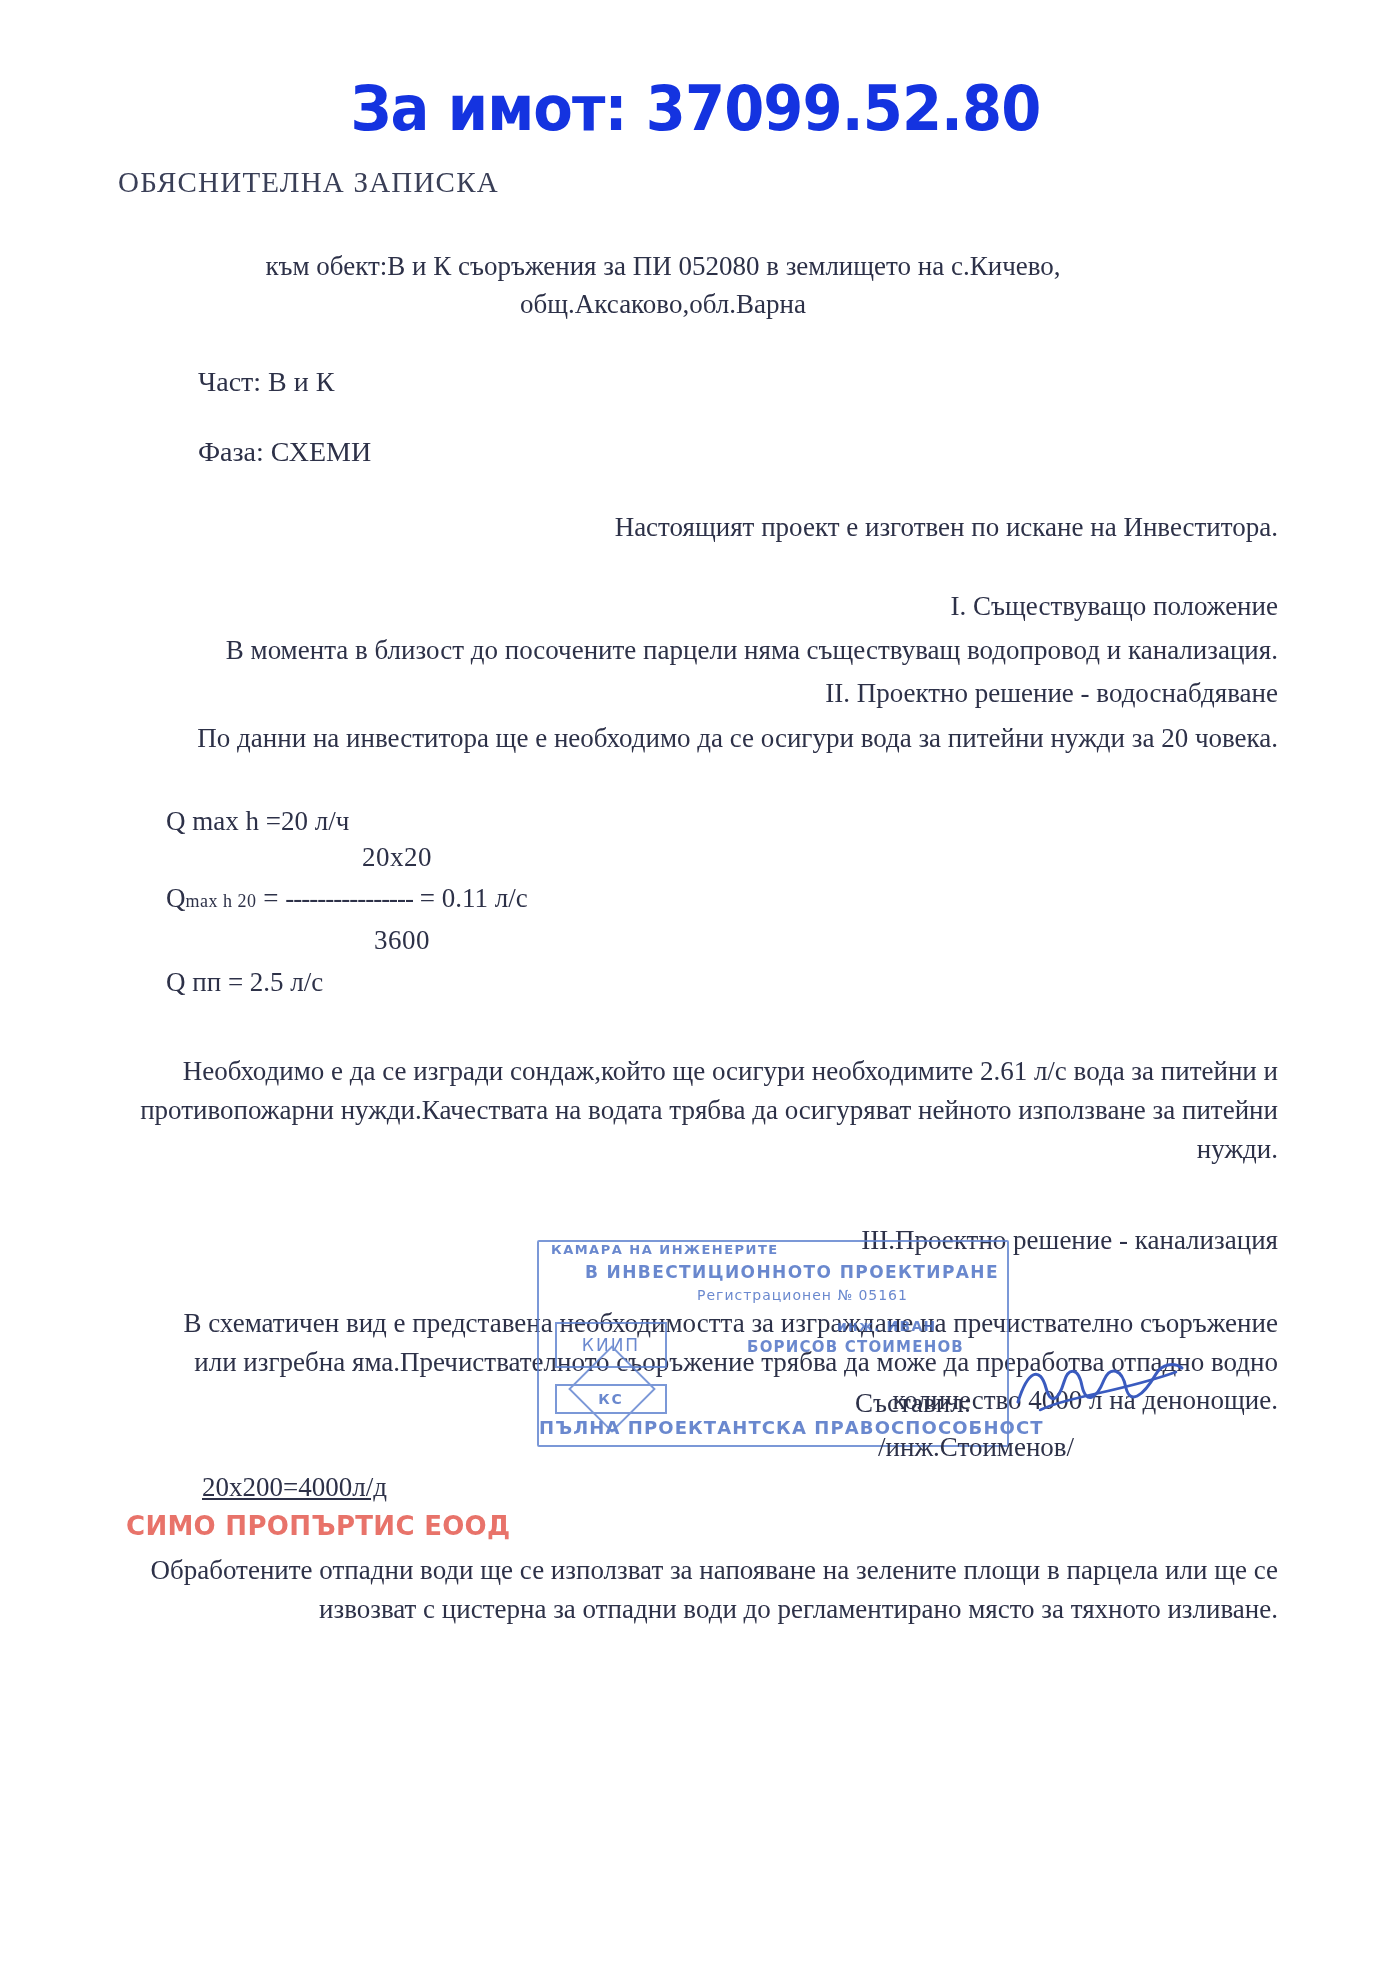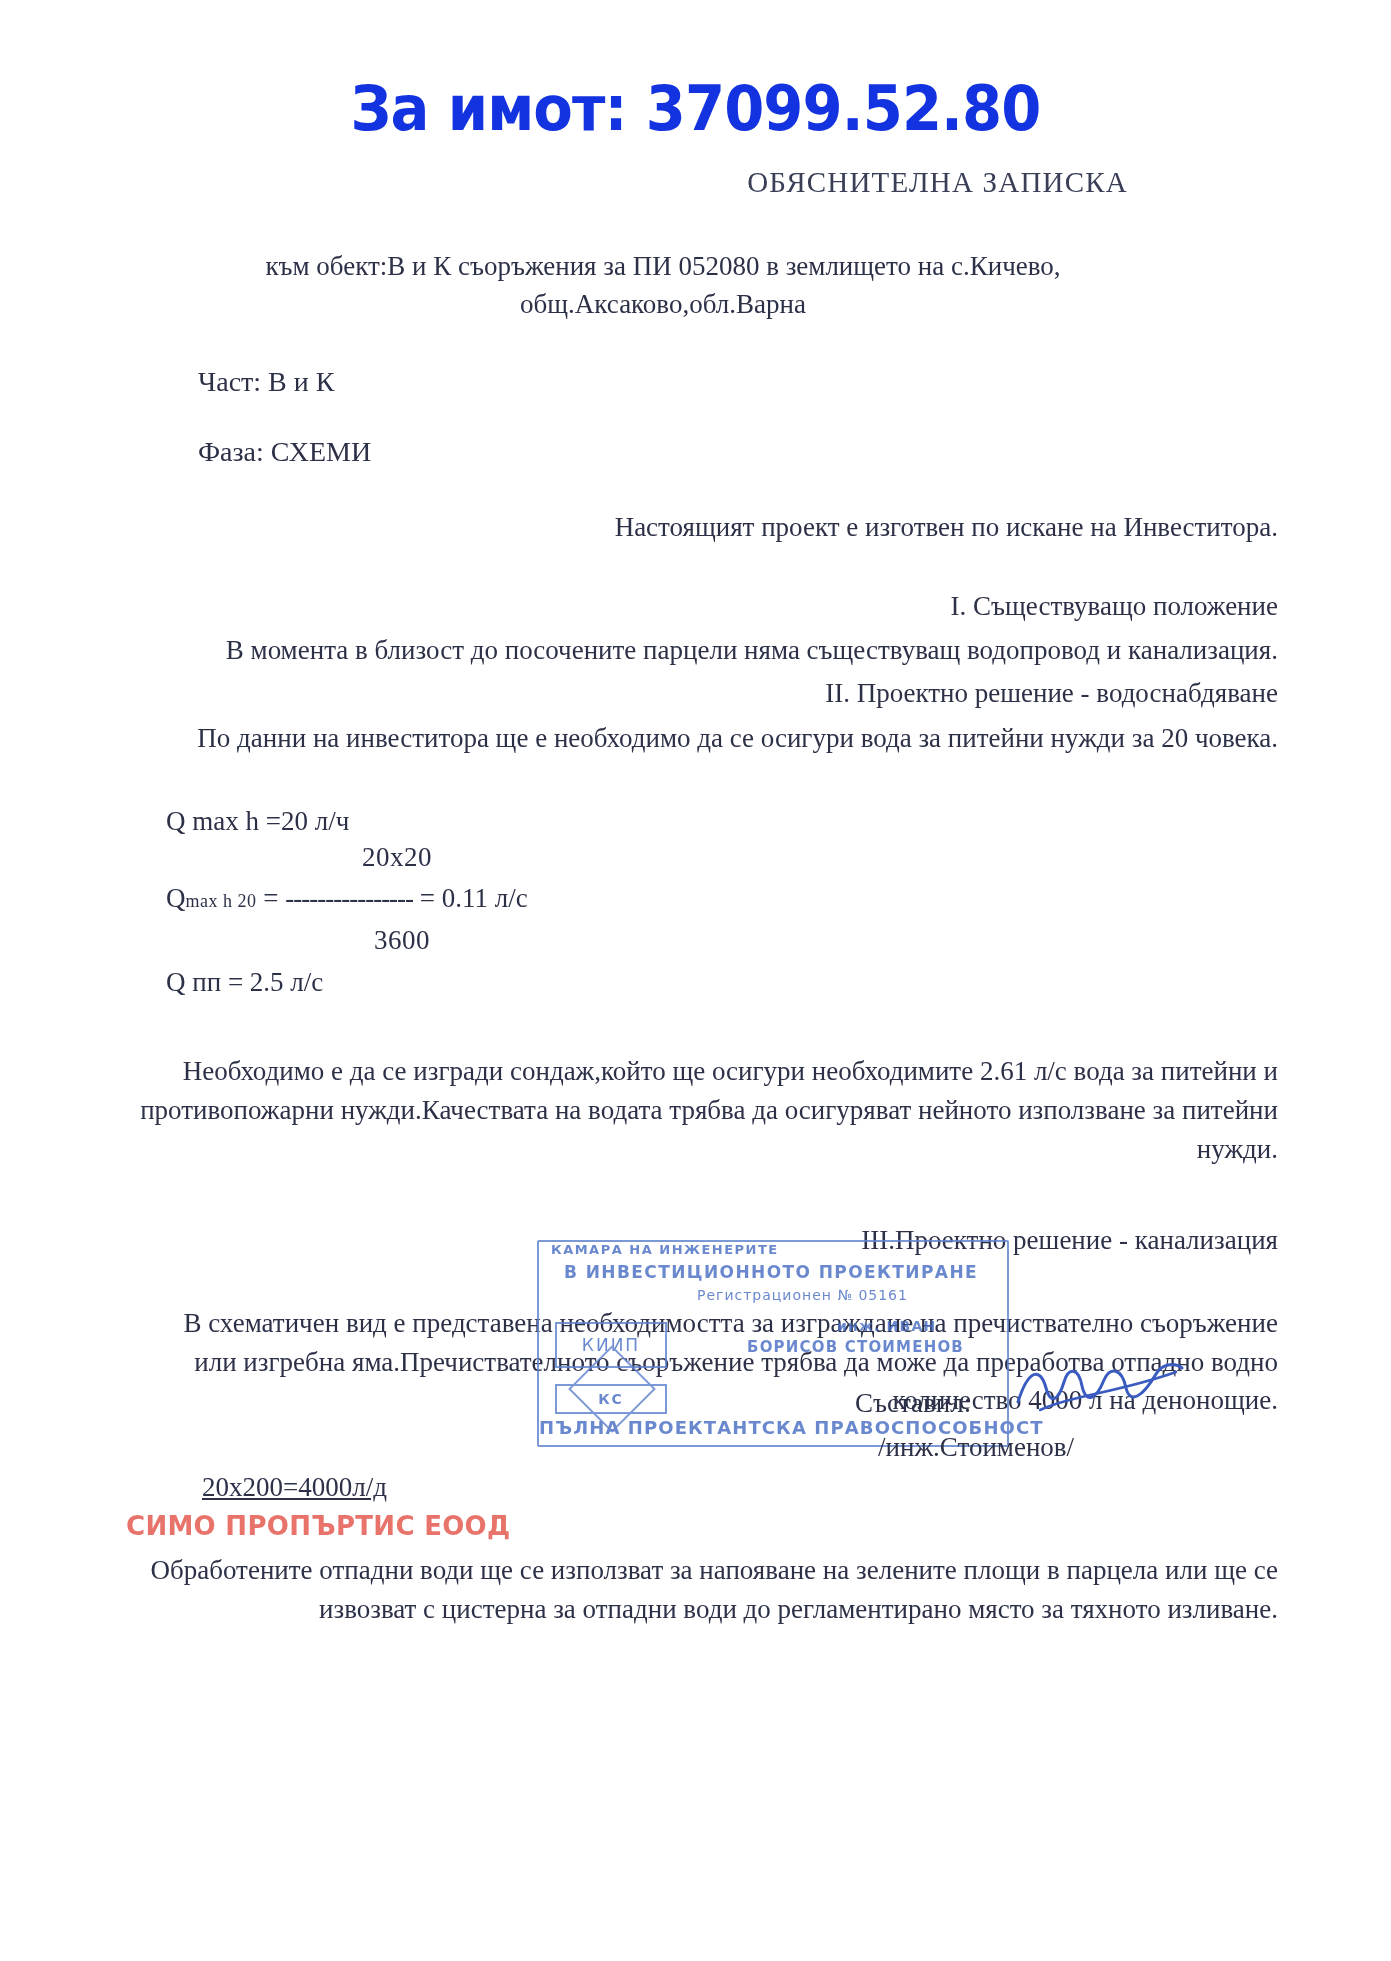--- a/index.html
+++ b/index.html
@@ -36,21 +36,21 @@
   }
 
   
   .sheet {
     position: absolute;
     left: 118px;
     top: 160px;
     width: 1160px;
   }
   .heading-center {
-    text-align: right;
+    text-align: left;
     font-size: 29px;
     letter-spacing: 1.2px;
     margin-top: 6px;
     margin-bottom: 0;
     color: #3a3f57;
     padding-right: 150px;
   }
   .obj-block {
     margin-top: 48px;
     text-align: center;
@@ -134,21 +134,21 @@
     border-radius: 2px;
   }
   .stamp .st-head1 {
     position: absolute; left: 14px; top: 2px;
     width: 440px; text-align: left;
     font-size: 13px; letter-spacing: 1.5px; font-weight: bold;
     white-space: nowrap;
   }
   .stamp .st-head2 {
     position: absolute; left: 6px; top: 22px;
-    width: 456px; text-align: center;
+    width: 456px; text-align: right;
     font-size: 17px; letter-spacing: 1.4px; font-weight: bold;
     white-space: nowrap;
   }
   .stamp .st-reg {
     position: absolute; left: 160px; top: 47px;
     font-size: 14px; letter-spacing: 1px;
   }
   .stamp .st-name1 {
     position: absolute; left: 300px; top: 78px;
     font-size: 14px; letter-spacing: 1.2px; font-weight: bold;

